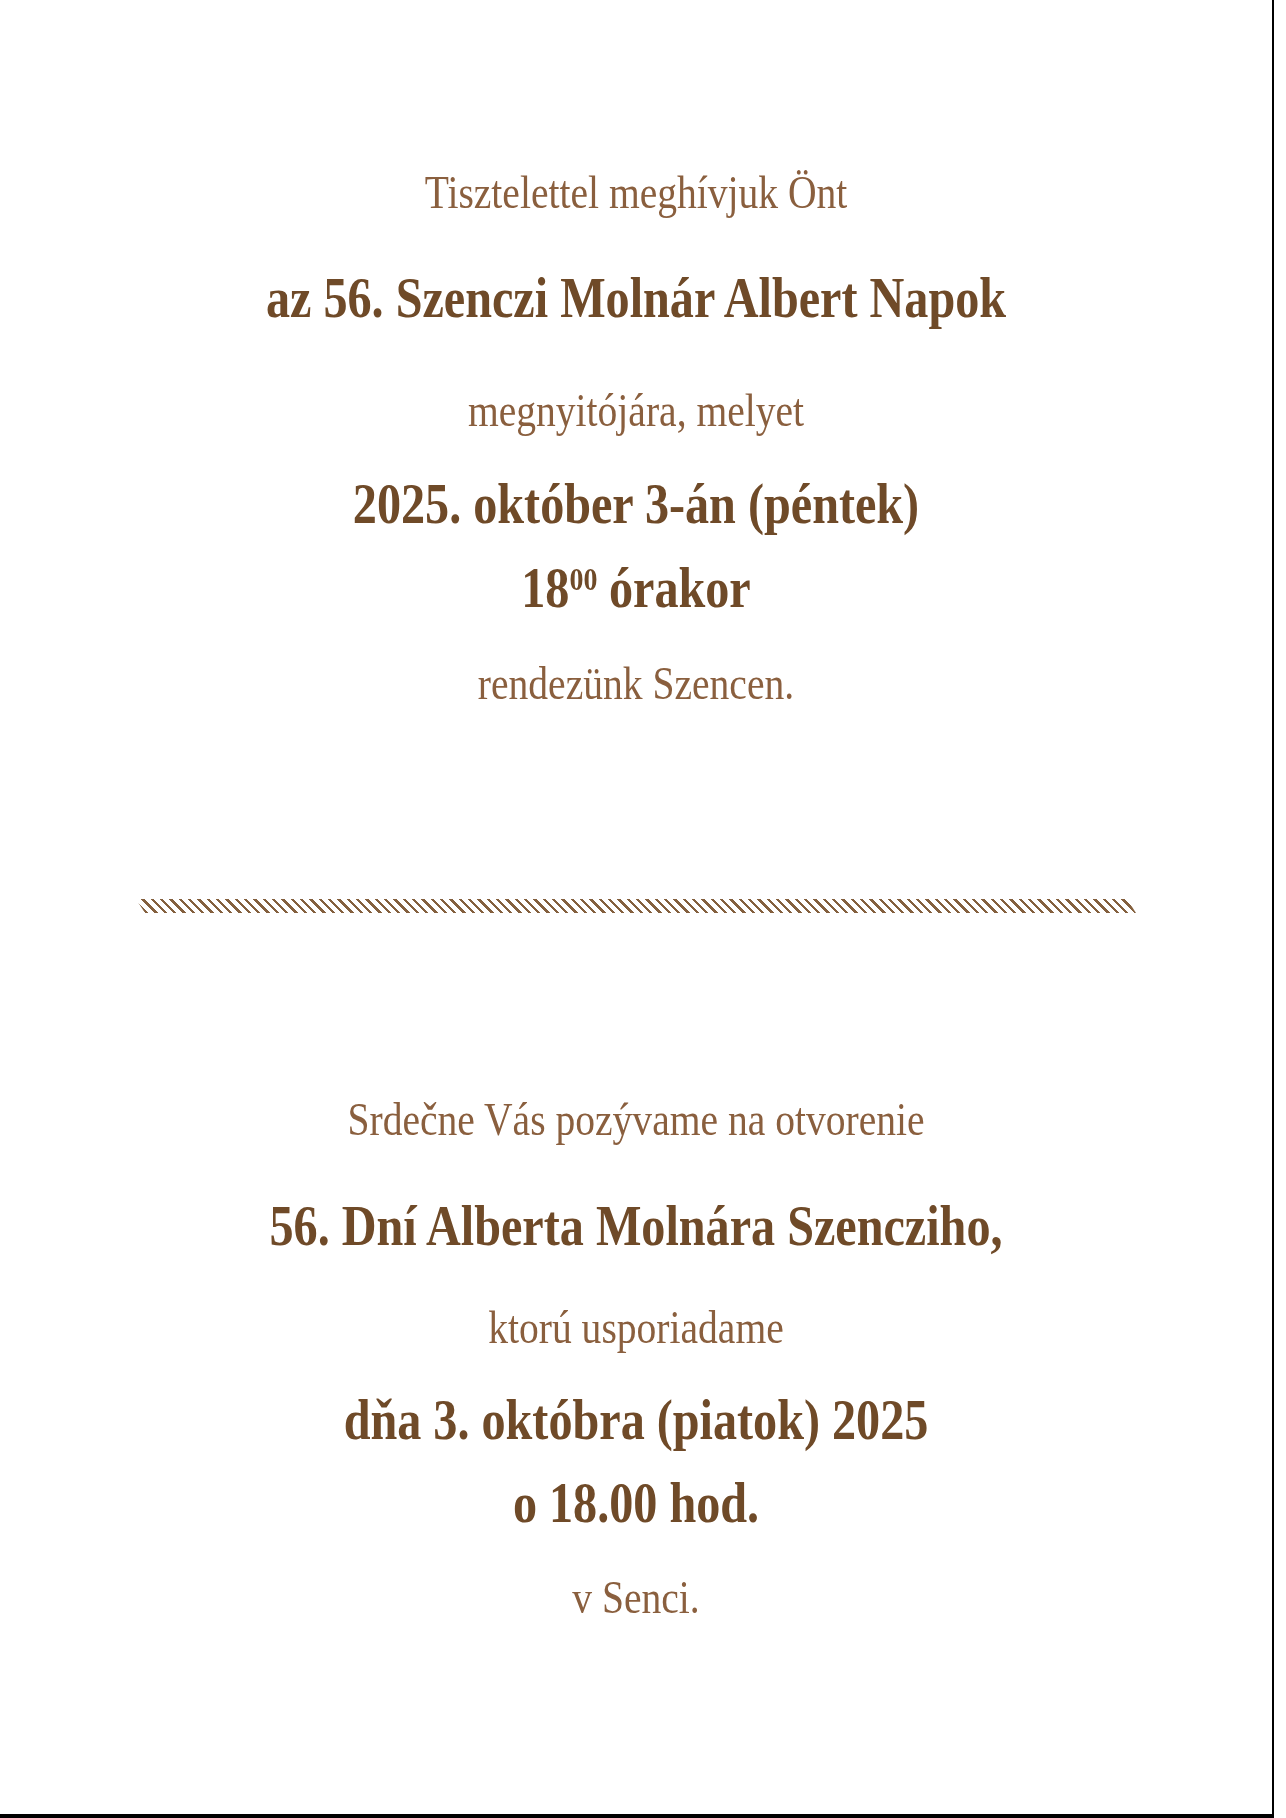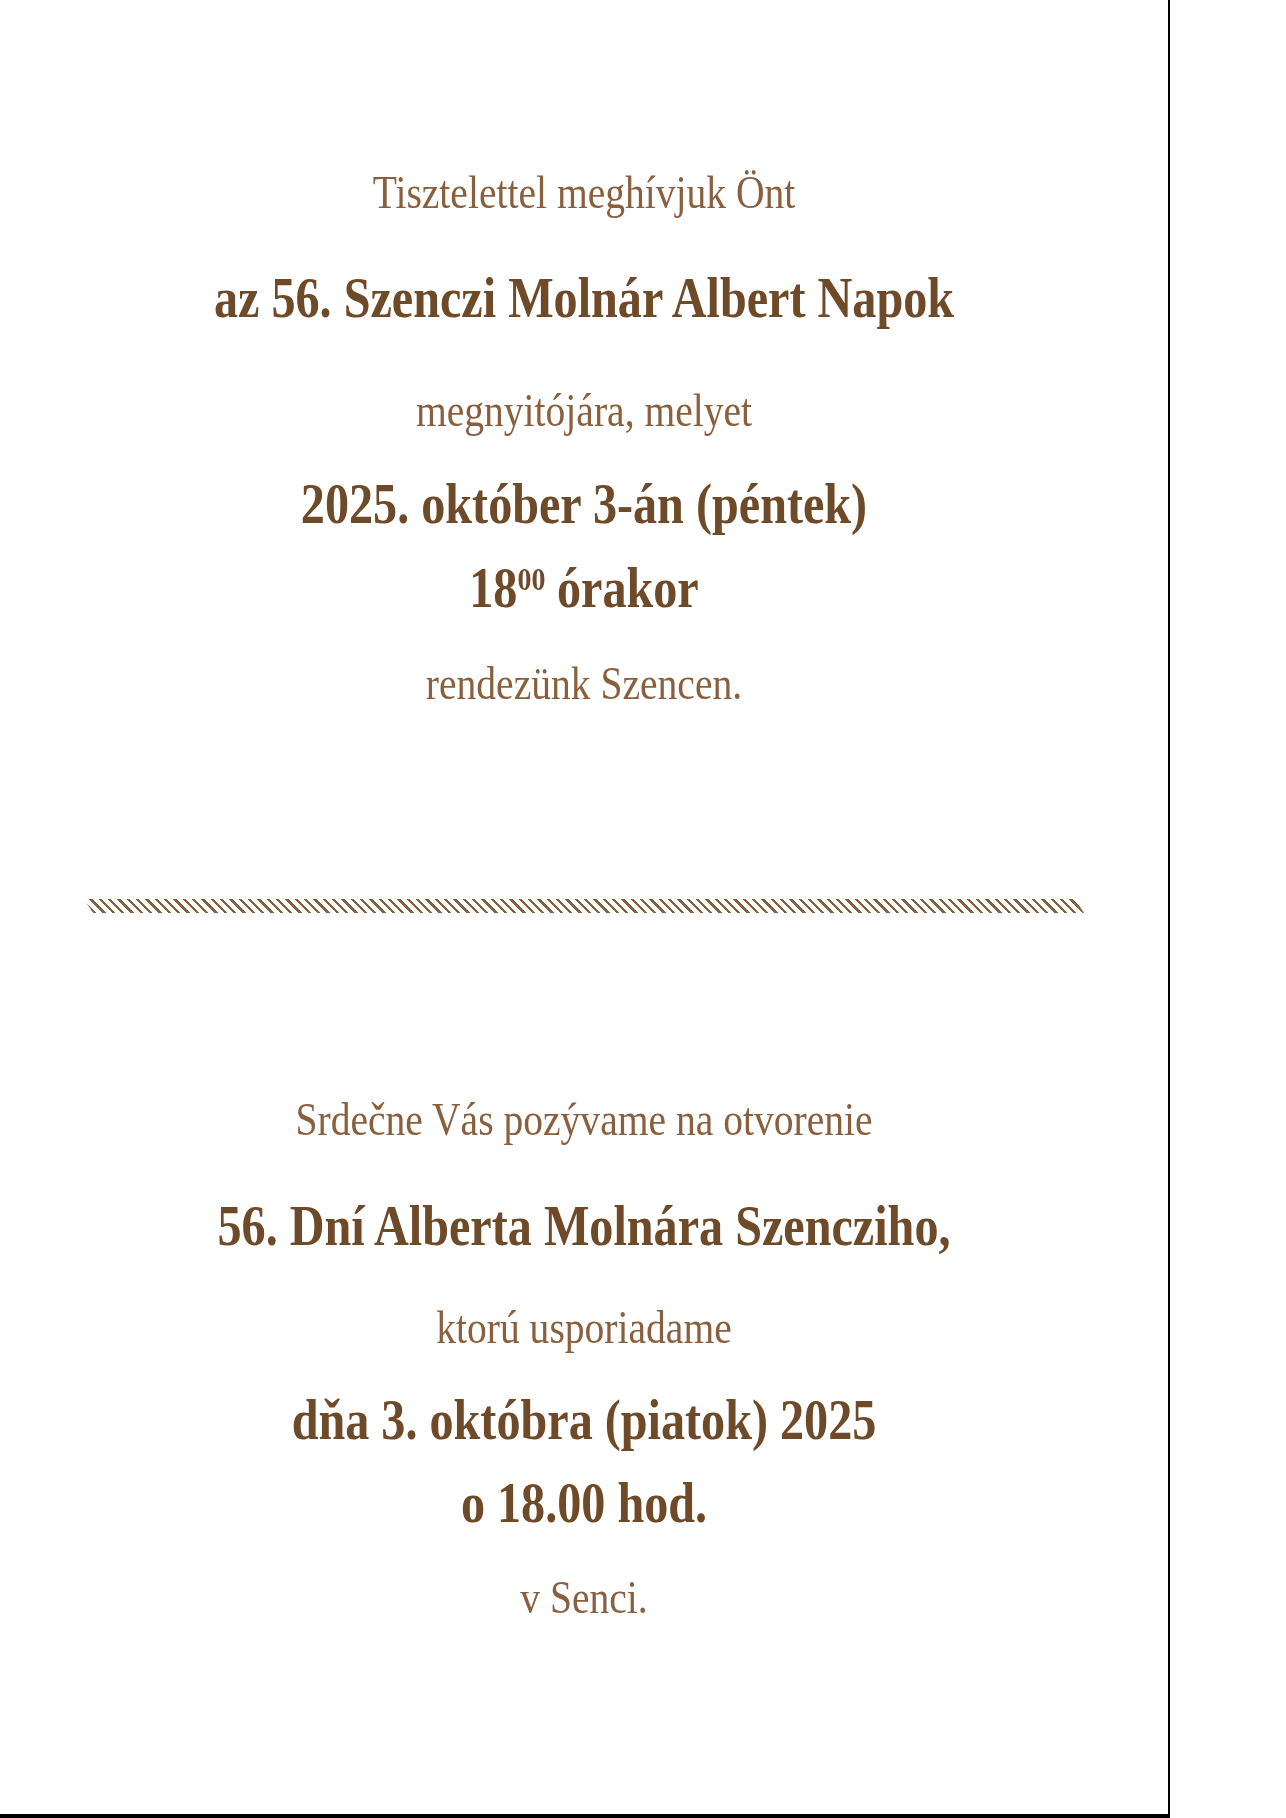--- a/index.html
+++ b/index.html
@@ -2,21 +2,21 @@
 <html><head>
 <meta charset="utf-8">
 <style>
   html, body {
     margin: 0;
     padding: 0;
     background: #ffffff;
   }
   .page {
     position: relative;
-    width: 1170px;
+    width: 1274px;
     height: 1818px;
     box-sizing: border-box;
     background: #ffffff;
     border-right: 2px solid #000000;
     border-bottom: 4px solid #000000;
     overflow: hidden;
     font-family: "Liberation Serif", "DejaVu Serif", serif;
   }
   .line {
     position: absolute;

